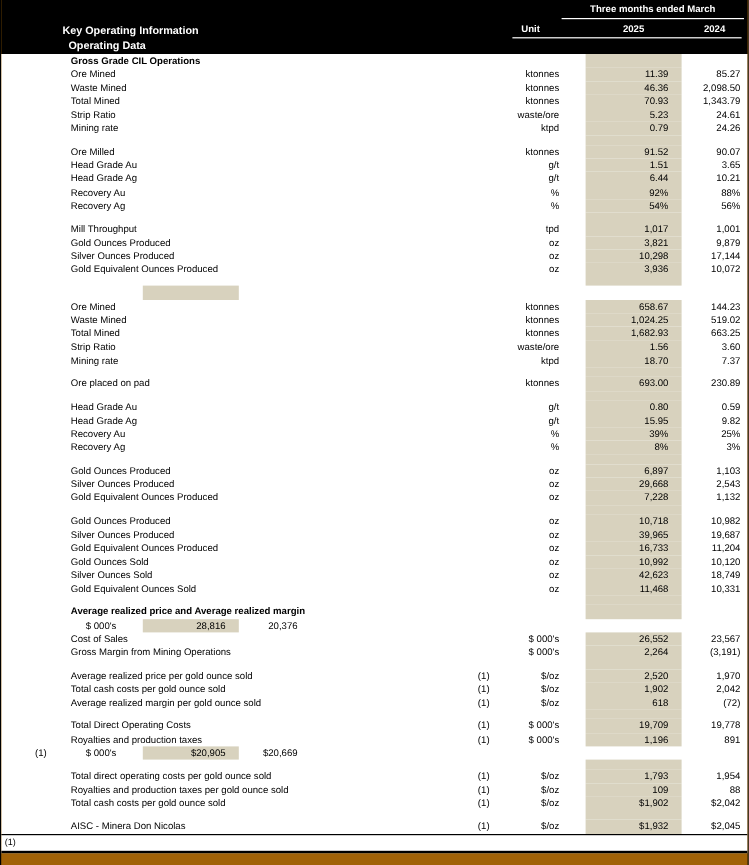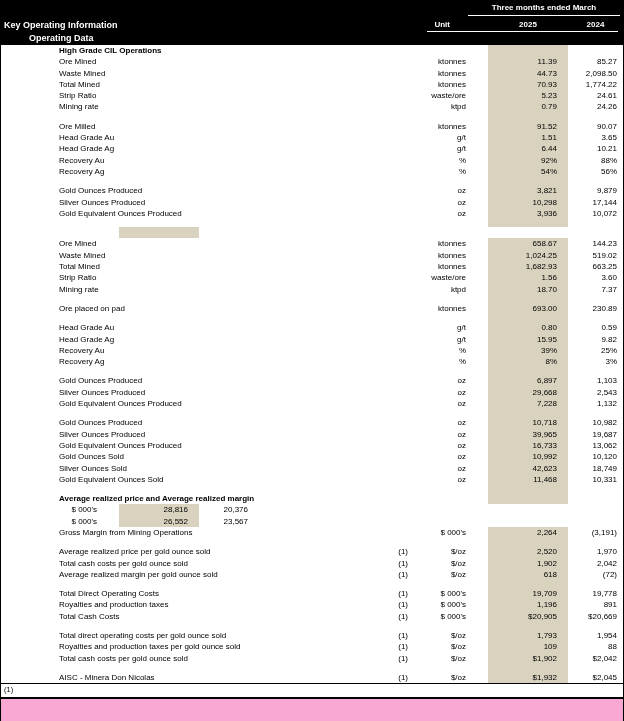--- a/index.html
+++ b/index.html
@@ -1,38 +1,38 @@
 <!DOCTYPE html>
 <html style="--hl: #d8d2be; --band: #000000;"><head>
 <meta charset="utf-8">
 <style>
   html,body{margin:0;padding:0;background:#fff;}
   .page{
     width:624px;height:721px;box-sizing:border-box;overflow:hidden;
     border-left:1px solid #000;border-right:1px solid #000;
-    background:#f9a8d4;color:#000;
+    background:#a16207;color:#000;
     font-family:"Liberation Sans", sans-serif;
   }
   
   .band{background:var(--band,#000);color:#fff;height:45px;box-sizing:border-box;padding-top:2px;}
   .band-row1{height:14px;display:flex;}
   .period{
     margin-left:auto;width:152px;margin-right:3px;
     text-align:center;font-weight:bold;font-size:8px;line-height:12px;
     border-bottom:1px solid #fff;white-space:nowrap;
   }
-  .band-row2{height:16px;display:flex;align-items:flex-end;position:relative;}
+  .band-row2{height:16px;display:flex;align-items:flex-end;position:relative;padding-left:48px;}
   .band-row2::after{content:'';position:absolute;left:426px;right:5px;bottom:0;border-bottom:1px solid #fff;}
   .band-title{flex:1;font-weight:bold;font-size:9px;padding-left:3px;line-height:14px;white-space:nowrap;}
   .band-row2 .hc{font-weight:bold;font-size:8px;line-height:14px;}
   .hc-unit{width:96px;text-align:right;padding-right:16px;box-sizing:border-box;}
   .hc-gap{width:22px;}
   .hc-y25{width:80px;text-align:center;margin-top:33px;}
   .hc-y24{width:55px;text-align:center;}
-  .band-row3{height:13px;}
+  .band-row3{height:13px;margin-left:28px;}
   .band-sub{font-weight:bold;font-size:9px;padding-left:28px;line-height:12px;}
   
   .tbody{background:#fff;}
   .row{display:flex;height:11.3px;line-height:11.3px;font-size:8px;}
   .row.blank-row{height:8px;line-height:8px;}
   .c-label{flex:1;padding-left:58px;white-space:nowrap;overflow:hidden;}
   .section-row .c-label{font-weight:bold;}
   .c-fn{width:38px;text-align:right;box-sizing:border-box;}
   .c-unit{width:58px;text-align:right;box-sizing:border-box;}
   .c-gap{width:22px;}
@@ -62,50 +62,50 @@
       <div class="hc hc-y25">2025</div>
       <div class="hc hc-y24">2024</div>
     </div>
     <div class="band-row3">
       <div class="band-sub">Operating Data</div>
     </div>
   </div>
 
   <div class="tbody" id="tbody">
       <div class="row section-row">
-        <div class="c-label">High Grade CIL Operations</div>
+        <div class="c-label">Gross Grade CIL Operations</div>
         <div class="c-fn"></div>
         <div class="c-unit"></div>
         <div class="c-gap"></div>
         <div class="c-y25"></div>
         <div class="c-y24"></div>
       </div>
       <div class="row">
         <div class="c-label">Ore Mined</div>
         <div class="c-fn"></div>
         <div class="c-unit">ktonnes</div>
         <div class="c-gap"></div>
         <div class="c-y25">11.39</div>
         <div class="c-y24">85.27</div>
       </div>
       <div class="row">
         <div class="c-label">Waste Mined</div>
         <div class="c-fn"></div>
         <div class="c-unit">ktonnes</div>
         <div class="c-gap"></div>
-        <div class="c-y25">44.73</div>
+        <div class="c-y25">46.36</div>
         <div class="c-y24">2,098.50</div>
       </div>
       <div class="row">
         <div class="c-label">Total Mined</div>
         <div class="c-fn"></div>
         <div class="c-unit">ktonnes</div>
         <div class="c-gap"></div>
         <div class="c-y25">70.93</div>
-        <div class="c-y24">1,774.22</div>
+        <div class="c-y24">1,343.79</div>
       </div>
       <div class="row">
         <div class="c-label">Strip Ratio</div>
         <div class="c-fn"></div>
         <div class="c-unit">waste/ore</div>
         <div class="c-gap"></div>
         <div class="c-y25">5.23</div>
         <div class="c-y24">24.61</div>
       </div>
       <div class="row">
@@ -166,20 +166,28 @@
       </div>
       <div class="row blank-row">
         <div class="c-label"></div>
         <div class="c-fn"></div>
         <div class="c-unit"></div>
         <div class="c-gap"></div>
         <div class="c-y25"></div>
         <div class="c-y24"></div>
       </div>
       <div class="row">
+        <div class="c-label">Mill Throughput</div>
+        <div class="c-fn"></div>
+        <div class="c-unit">tpd</div>
+        <div class="c-gap"></div>
+        <div class="c-y25">1,017</div>
+        <div class="c-y24">1,001</div>
+      </div>
+      <div class="row">
         <div class="c-label">Gold Ounces Produced</div>
         <div class="c-fn"></div>
         <div class="c-unit">oz</div>
         <div class="c-gap"></div>
         <div class="c-y25">3,821</div>
         <div class="c-y24">9,879</div>
       </div>
       <div class="row">
         <div class="c-label">Silver Ounces Produced</div>
         <div class="c-fn"></div>
@@ -362,21 +370,21 @@
         <div class="c-gap"></div>
         <div class="c-y25">39,965</div>
         <div class="c-y24">19,687</div>
       </div>
       <div class="row">
         <div class="c-label">Gold Equivalent Ounces Produced</div>
         <div class="c-fn"></div>
         <div class="c-unit">oz</div>
         <div class="c-gap"></div>
         <div class="c-y25">16,733</div>
-        <div class="c-y24">13,062</div>
+        <div class="c-y24">11,204</div>
       </div>
       <div class="row">
         <div class="c-label">Gold Ounces Sold</div>
         <div class="c-fn"></div>
         <div class="c-unit">oz</div>
         <div class="c-gap"></div>
         <div class="c-y25">10,992</div>
         <div class="c-y24">10,120</div>
       </div>
       <div class="row">
@@ -412,20 +420,21 @@
         <div class="c-y24"></div>
       </div>
       <div class="row">
         <div class="c-fn"></div>
         <div class="c-unit">$ 000's</div>
         <div class="c-gap"></div>
         <div class="c-y25">28,816</div>
         <div class="c-y24">20,376</div>
       </div>
       <div class="row">
+        <div class="c-label">Cost of Sales</div>
         <div class="c-fn"></div>
         <div class="c-unit">$ 000's</div>
         <div class="c-gap"></div>
         <div class="c-y25">26,552</div>
         <div class="c-y24">23,567</div>
       </div>
       <div class="row">
         <div class="c-label">Gross Margin from Mining Operations</div>
         <div class="c-fn"></div>
         <div class="c-unit">$ 000's</div>
@@ -483,21 +492,20 @@
       </div>
       <div class="row">
         <div class="c-label">Royalties and production taxes</div>
         <div class="c-fn">(1)</div>
         <div class="c-unit">$ 000's</div>
         <div class="c-gap"></div>
         <div class="c-y25">1,196</div>
         <div class="c-y24">891</div>
       </div>
       <div class="row">
-        <div class="c-label">Total Cash Costs</div>
         <div class="c-fn">(1)</div>
         <div class="c-unit">$ 000's</div>
         <div class="c-gap"></div>
         <div class="c-y25">$20,905</div>
         <div class="c-y24">$20,669</div>
       </div>
       <div class="row blank-row">
         <div class="c-label"></div>
         <div class="c-fn"></div>
         <div class="c-unit"></div>

